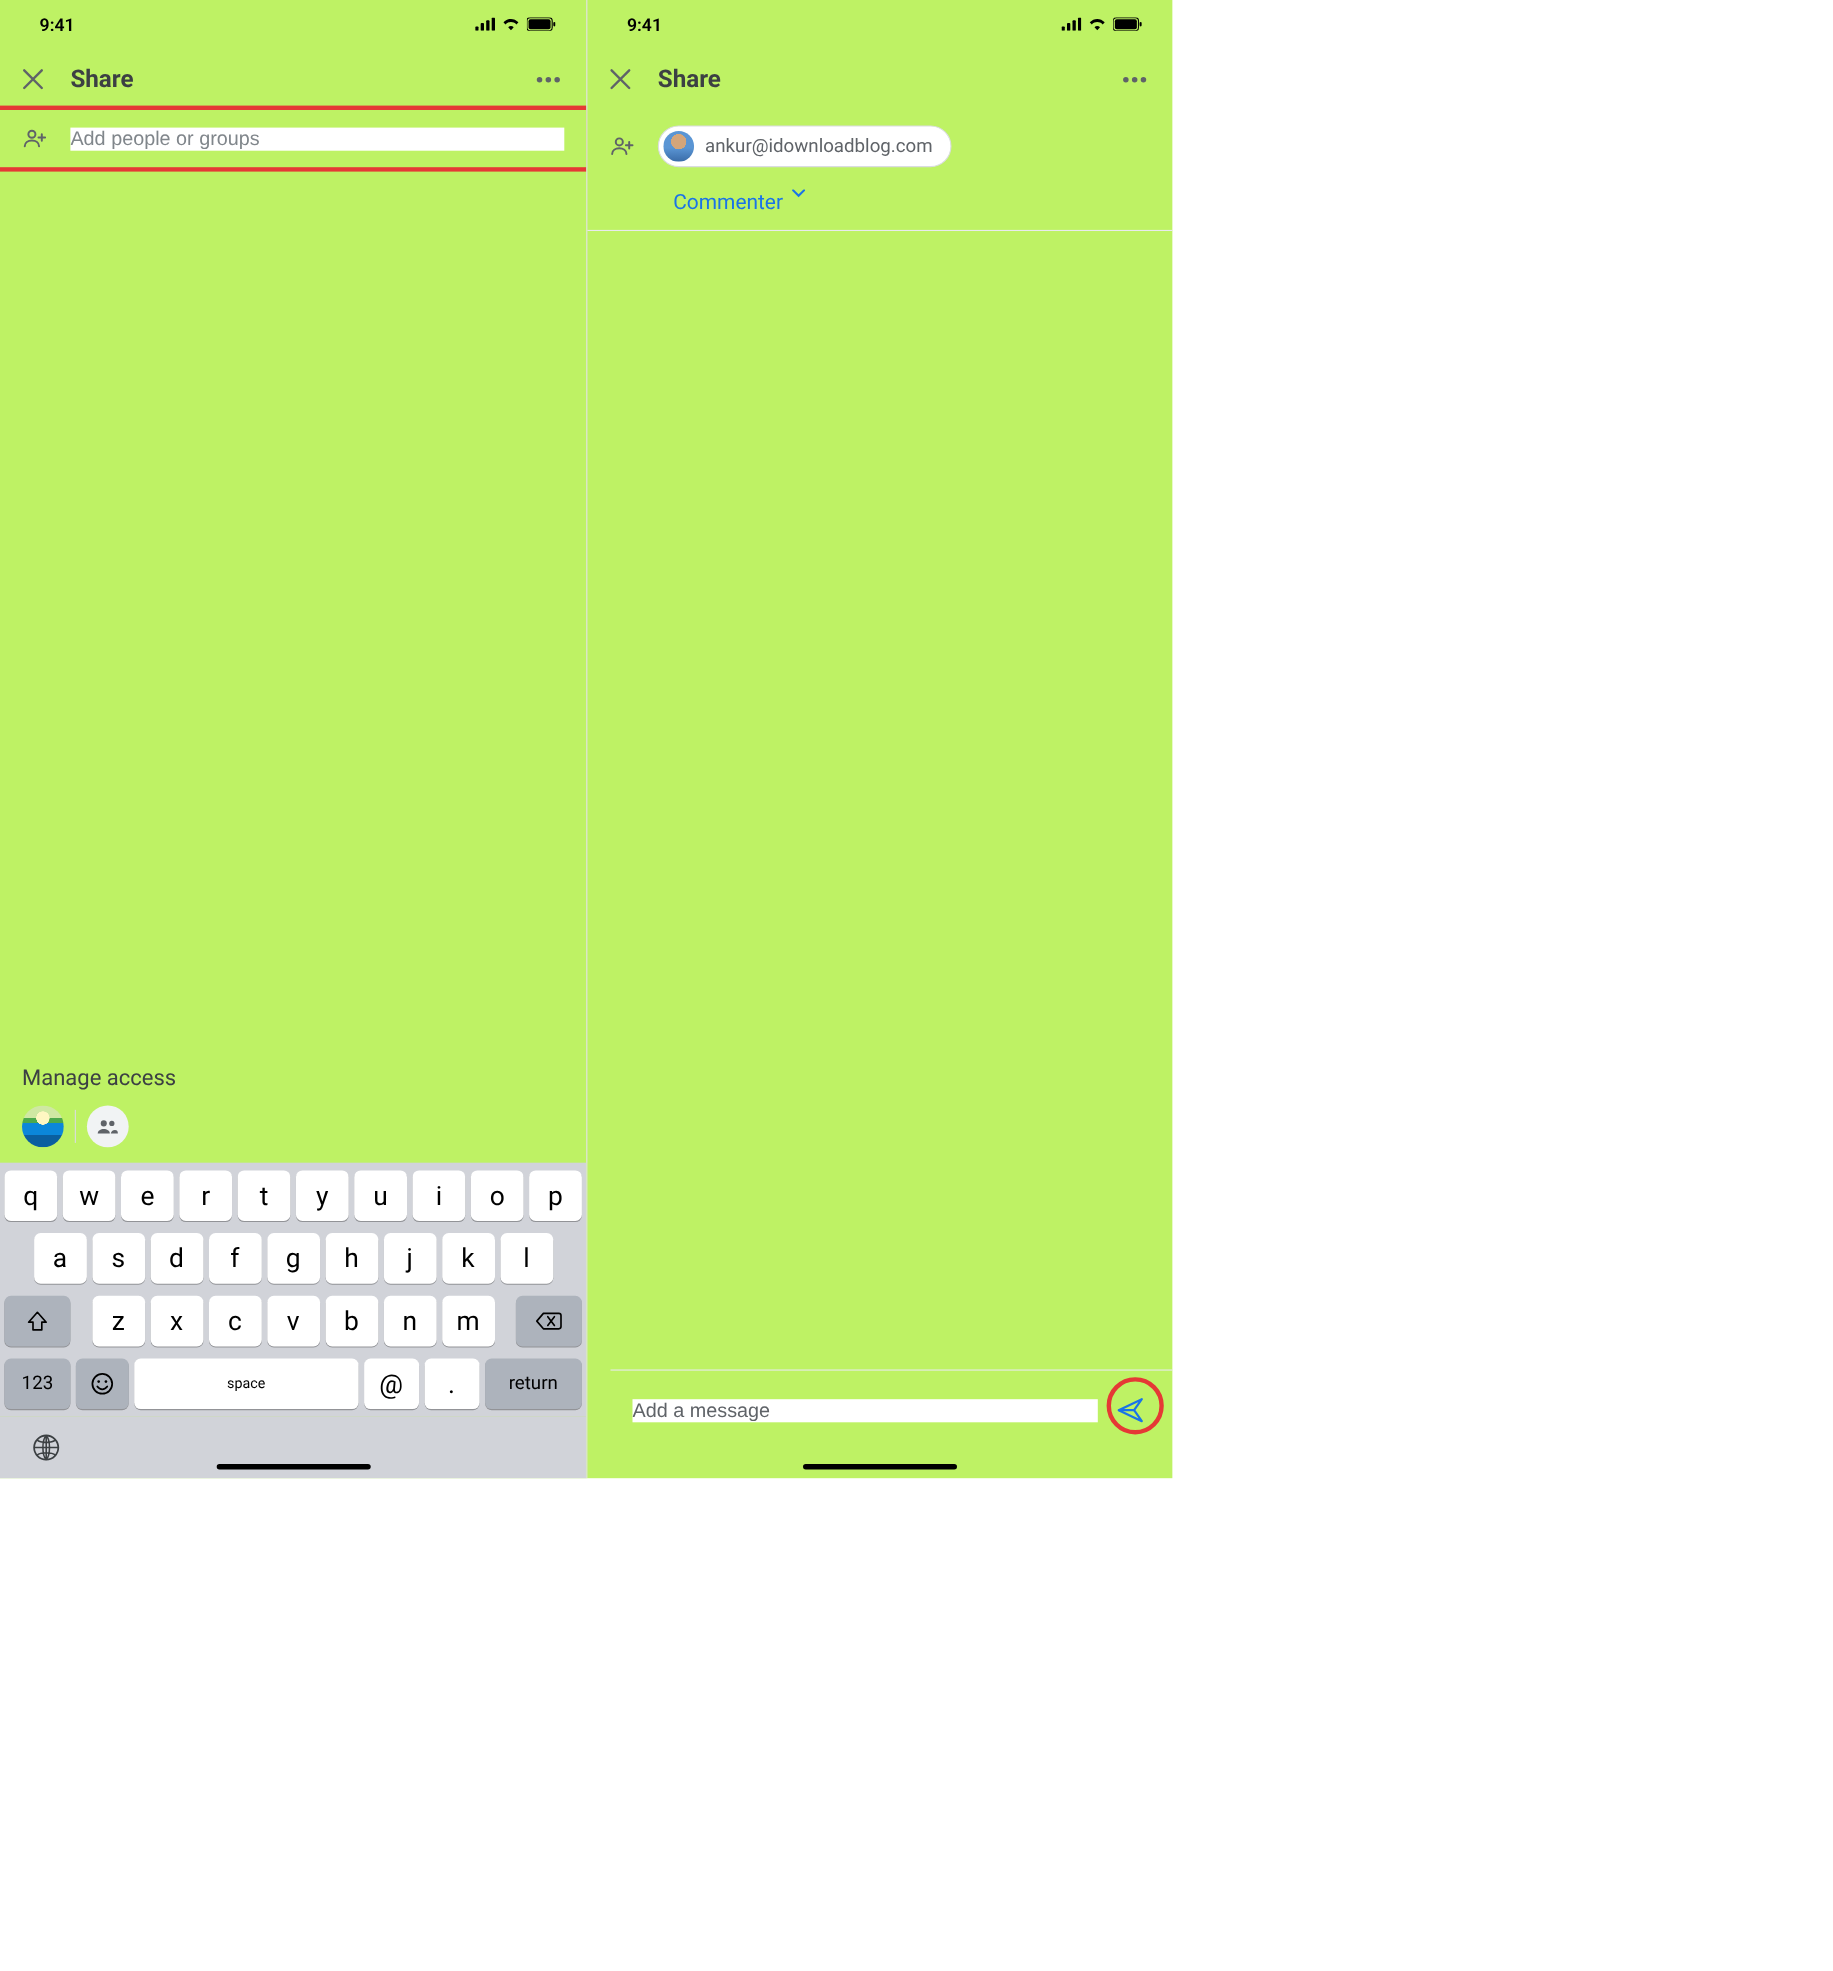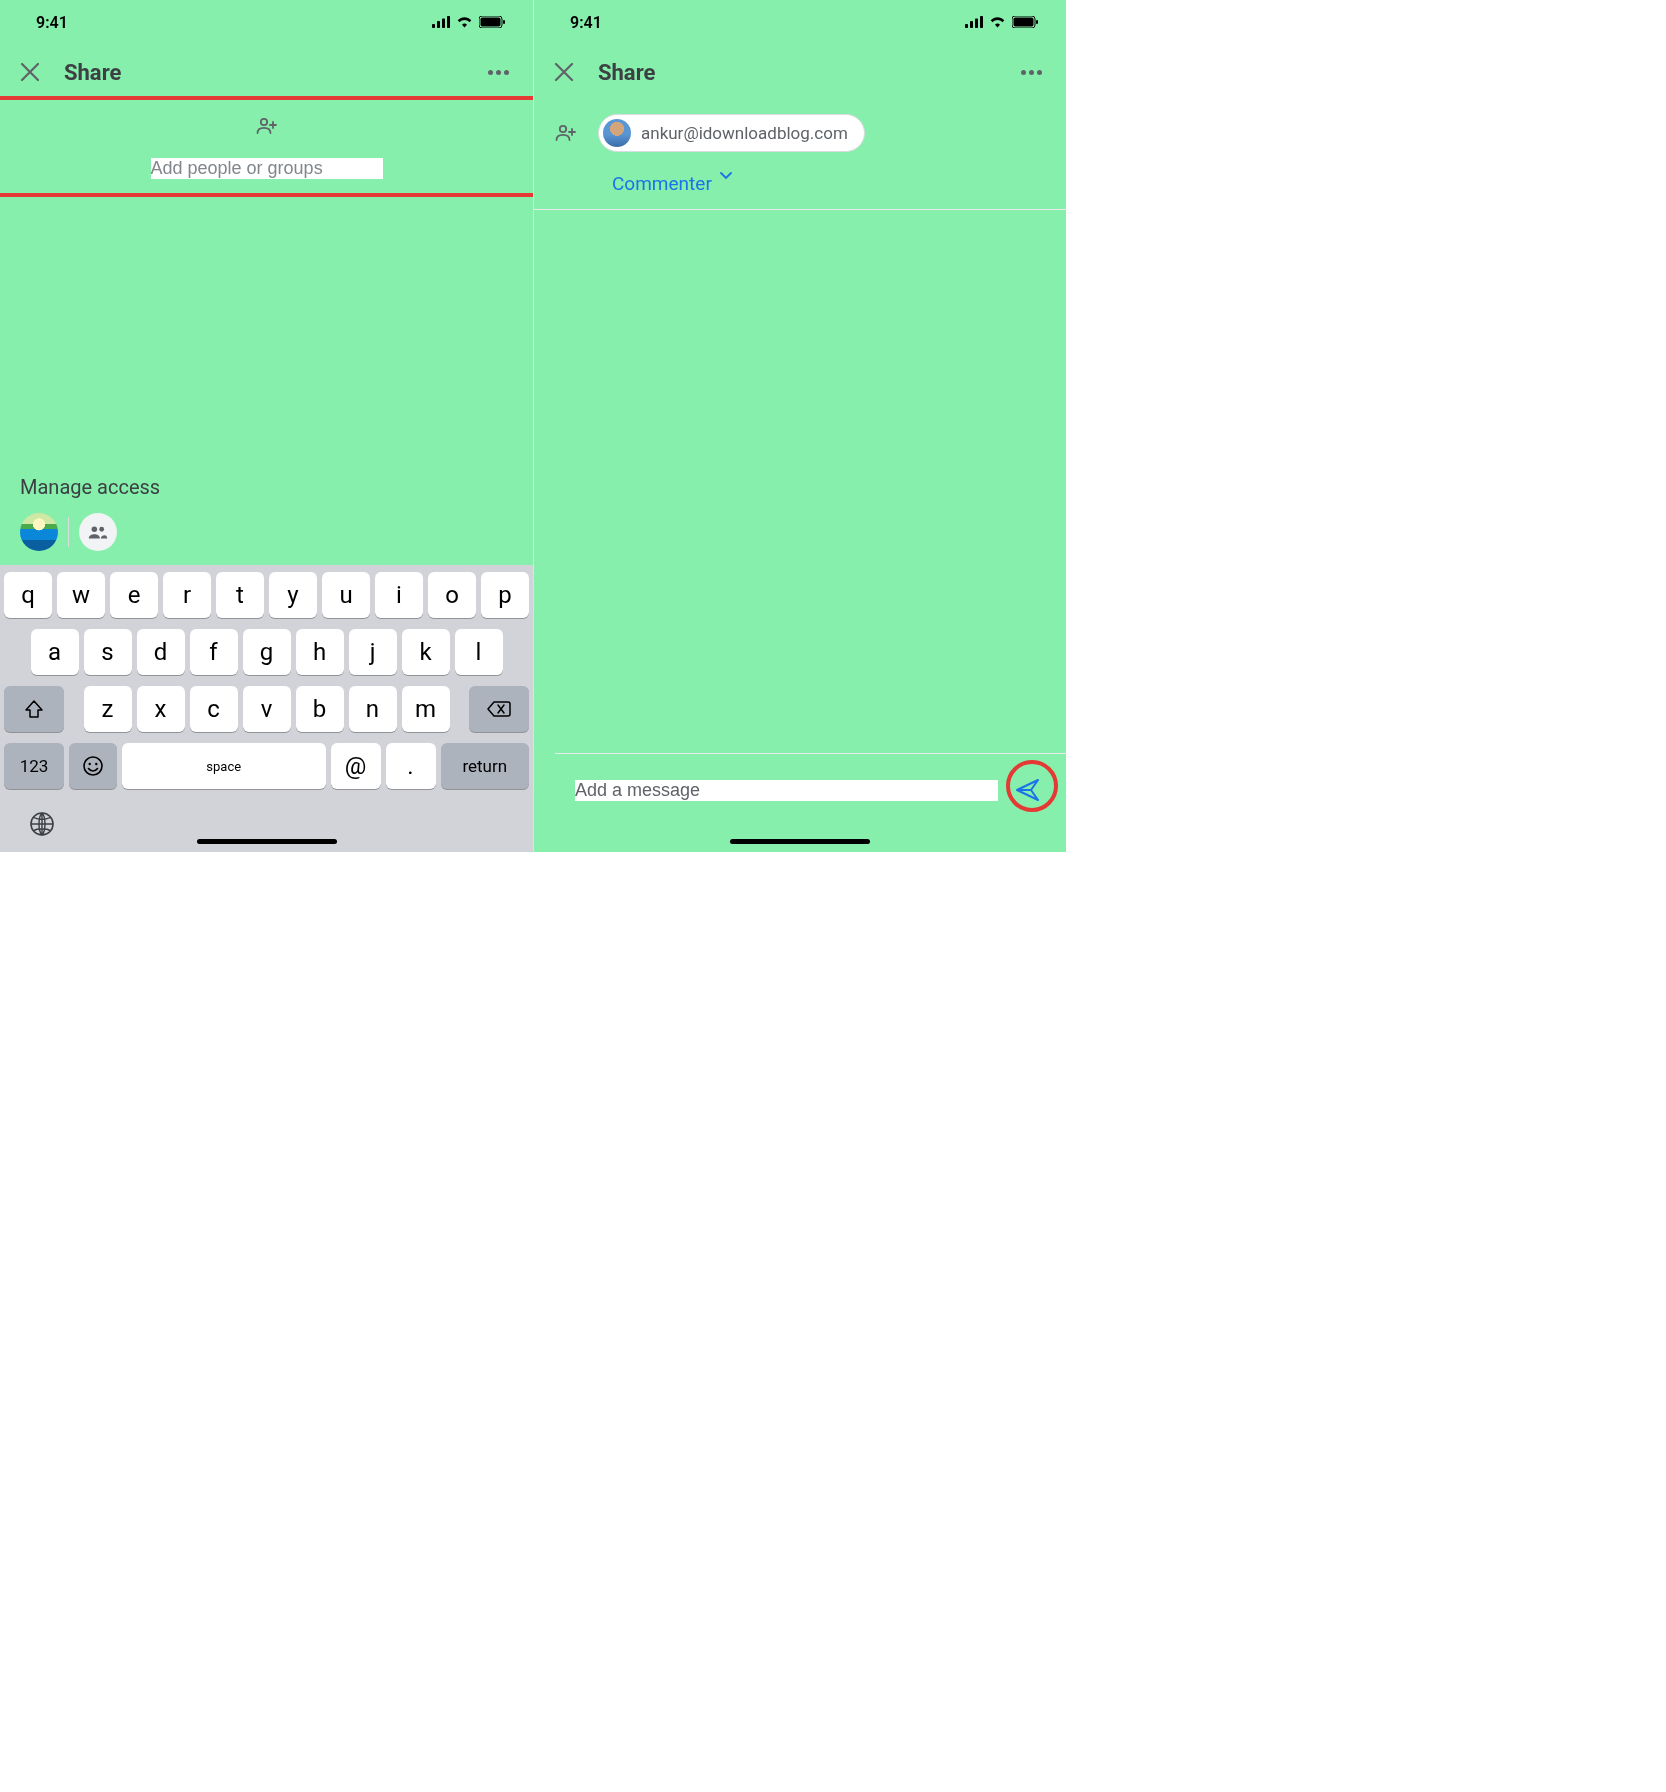--- a/index.html
+++ b/index.html
@@ -5,22 +5,22 @@
     * { margin: 0; padding: 0; box-sizing: border-box; }
     body {
       font-family: -apple-system, BlinkMacSystemFont, 'Segoe UI', Roboto, Helvetica, Arial, sans-serif;
       background: #fff;
       width: 1066px;
       display: flex;
     }
 
     .phone {
       width: 533px;
-      height: 852px;
-      background: #86efac;
+      height: 1344px;
+      background: #bef264;
       position: relative;
       display: flex;
       flex-direction: column;
     }
     .phone + .phone { border-left: 1px solid #e0e0e0; }
 
     .status-bar {
       height: 44px;
       display: flex;
       align-items: center;
@@ -270,21 +270,21 @@
         </svg>
     </div>
     <div class="title">Share</div>
     <div class="more-dots">
         <span></span>
         <span></span>
         <span></span>
       </div>
   </div>
 
-  <div class="input-row" style="position:relative;flex-direction:column;">
+  <div class="input-row" style="position:relative;">
     <div class="hl-box"></div>
     <div class="person-add-icon">
       <svg width="24" height="24" viewBox="0 0 24 24" fill="none">
           <circle cx="9" cy="8" r="3.2" stroke="#5f6368" stroke-width="1.8"></circle>
           <path d="M2.5 19 c0-3.5 3-5.2 6.5-5.2 s6.5 1.7 6.5 5.2" stroke="#5f6368" stroke-width="1.8" stroke-linecap="round"></path>
           <path d="M18 8 v6 M15 11 h6" stroke="#5f6368" stroke-width="1.8" stroke-linecap="round"></path>
         </svg>
     </div>
     <input class="input-field" placeholder="Add people or groups" style="">
   </div>

